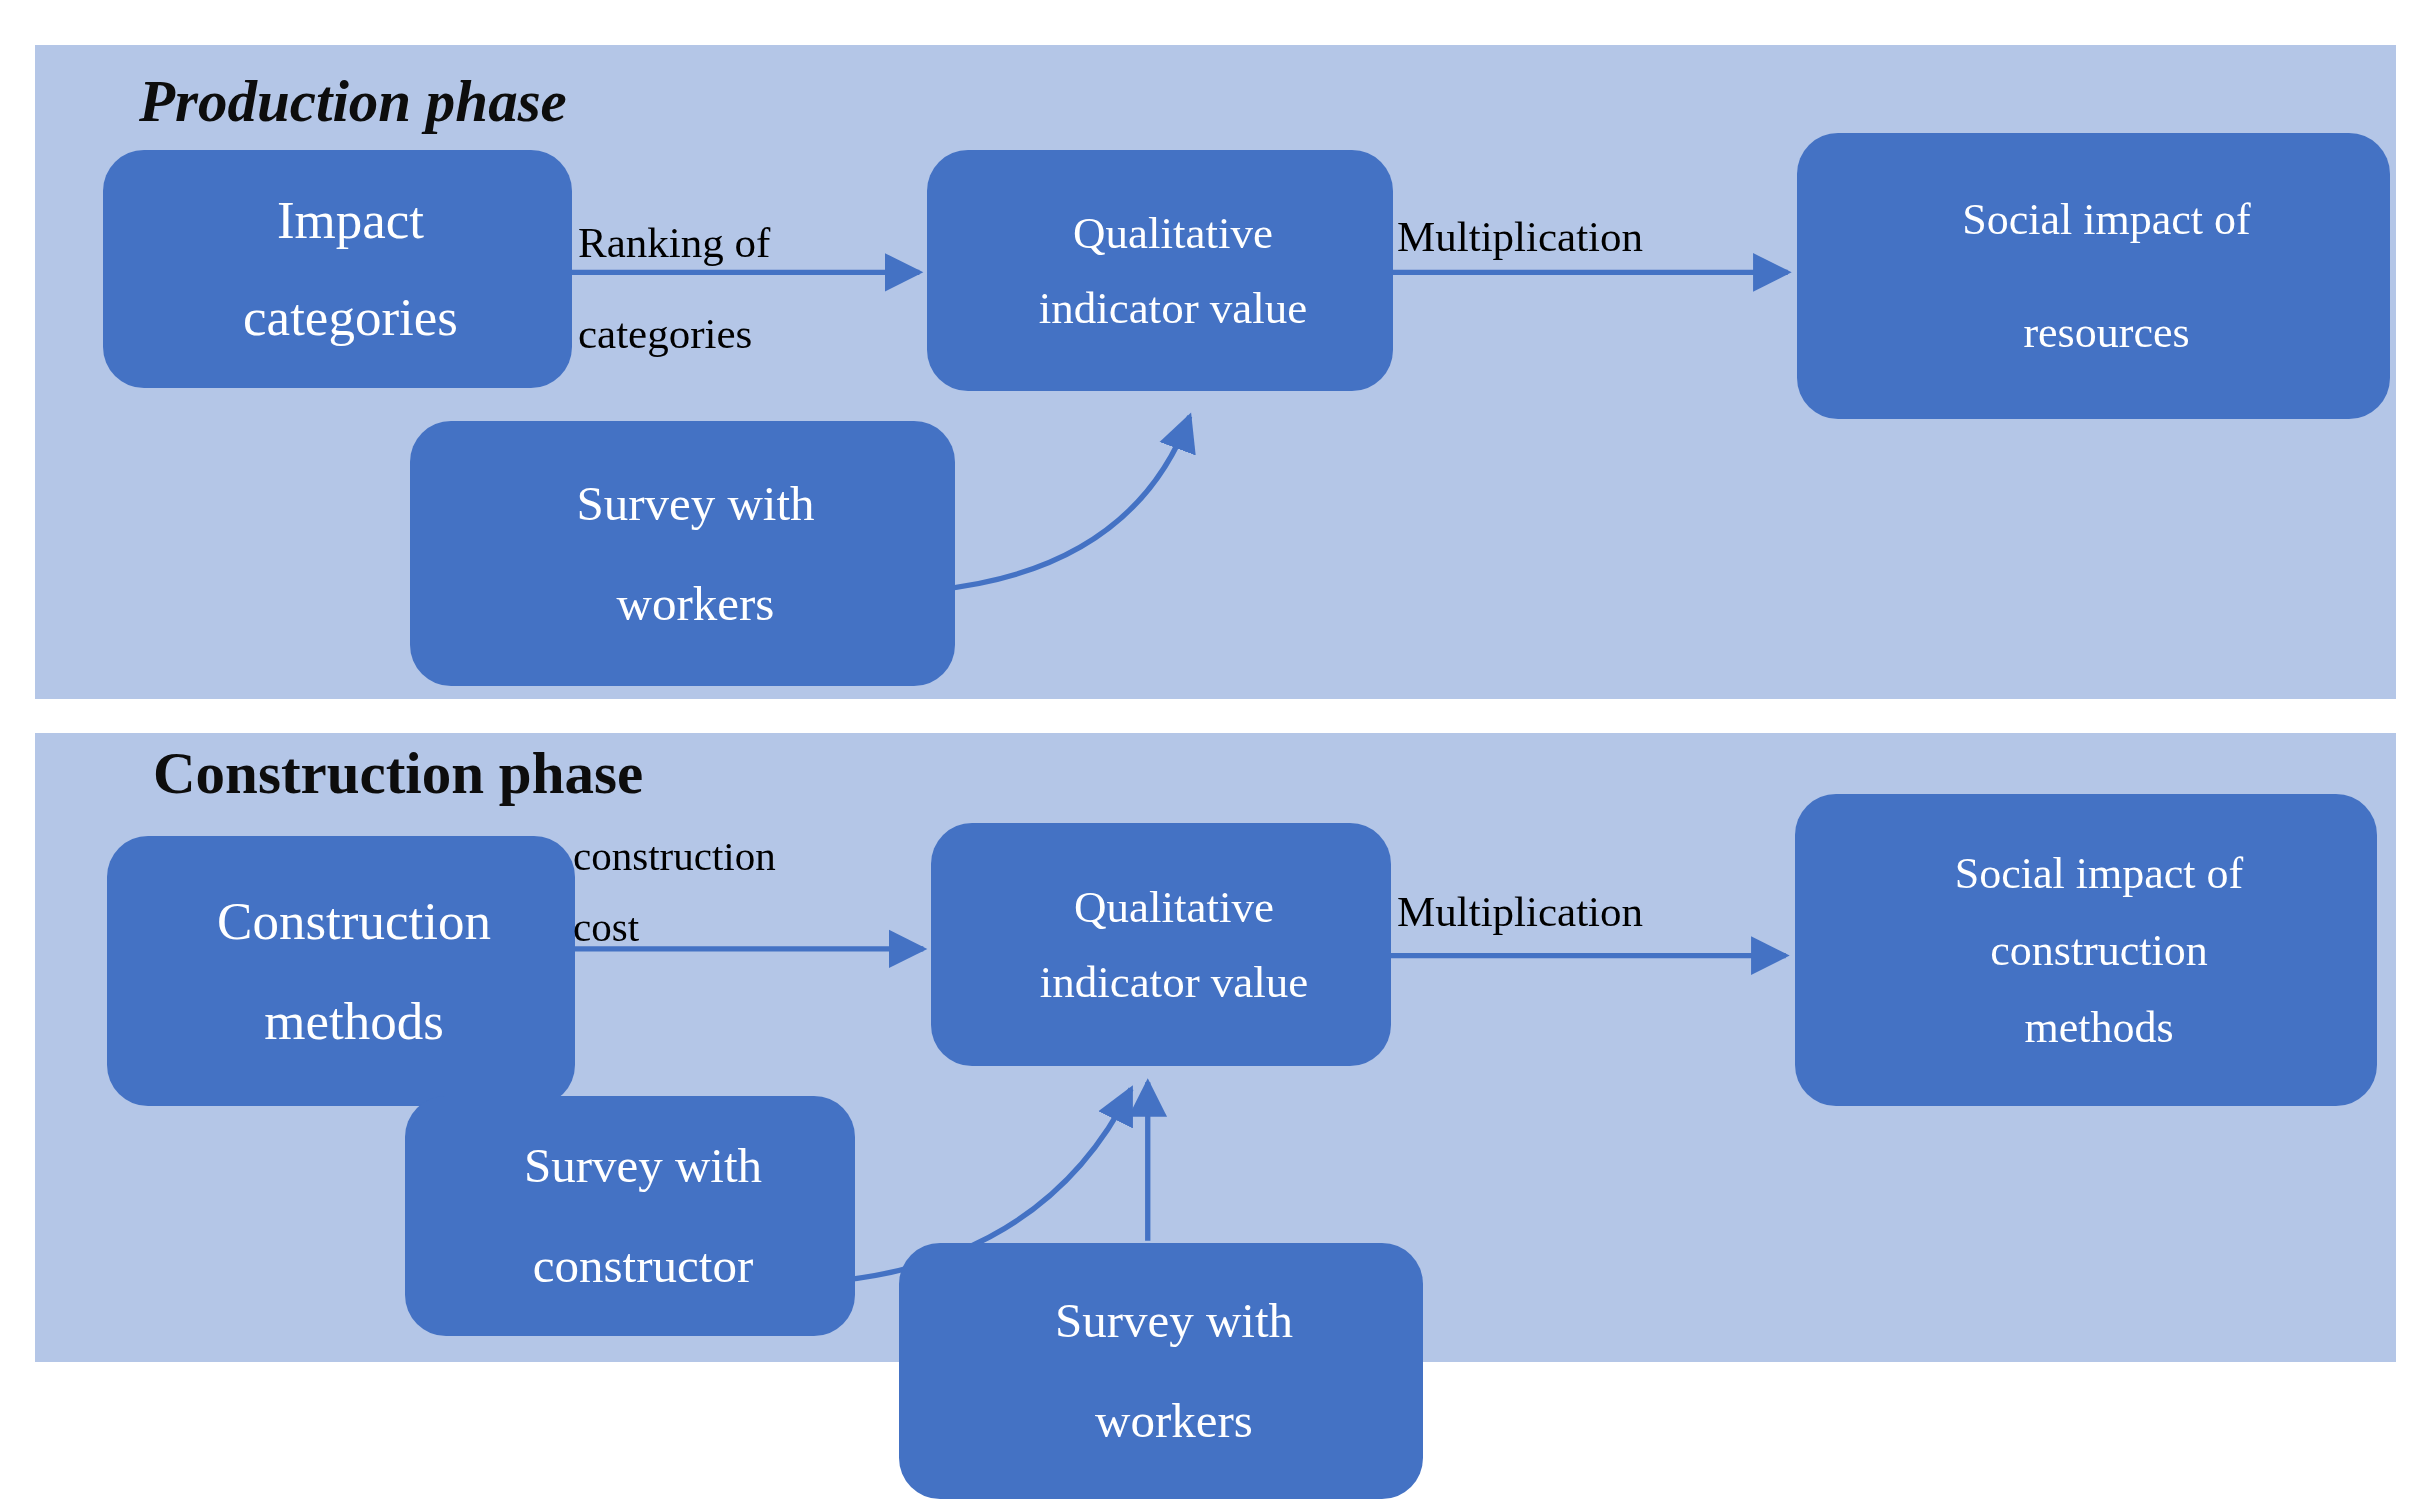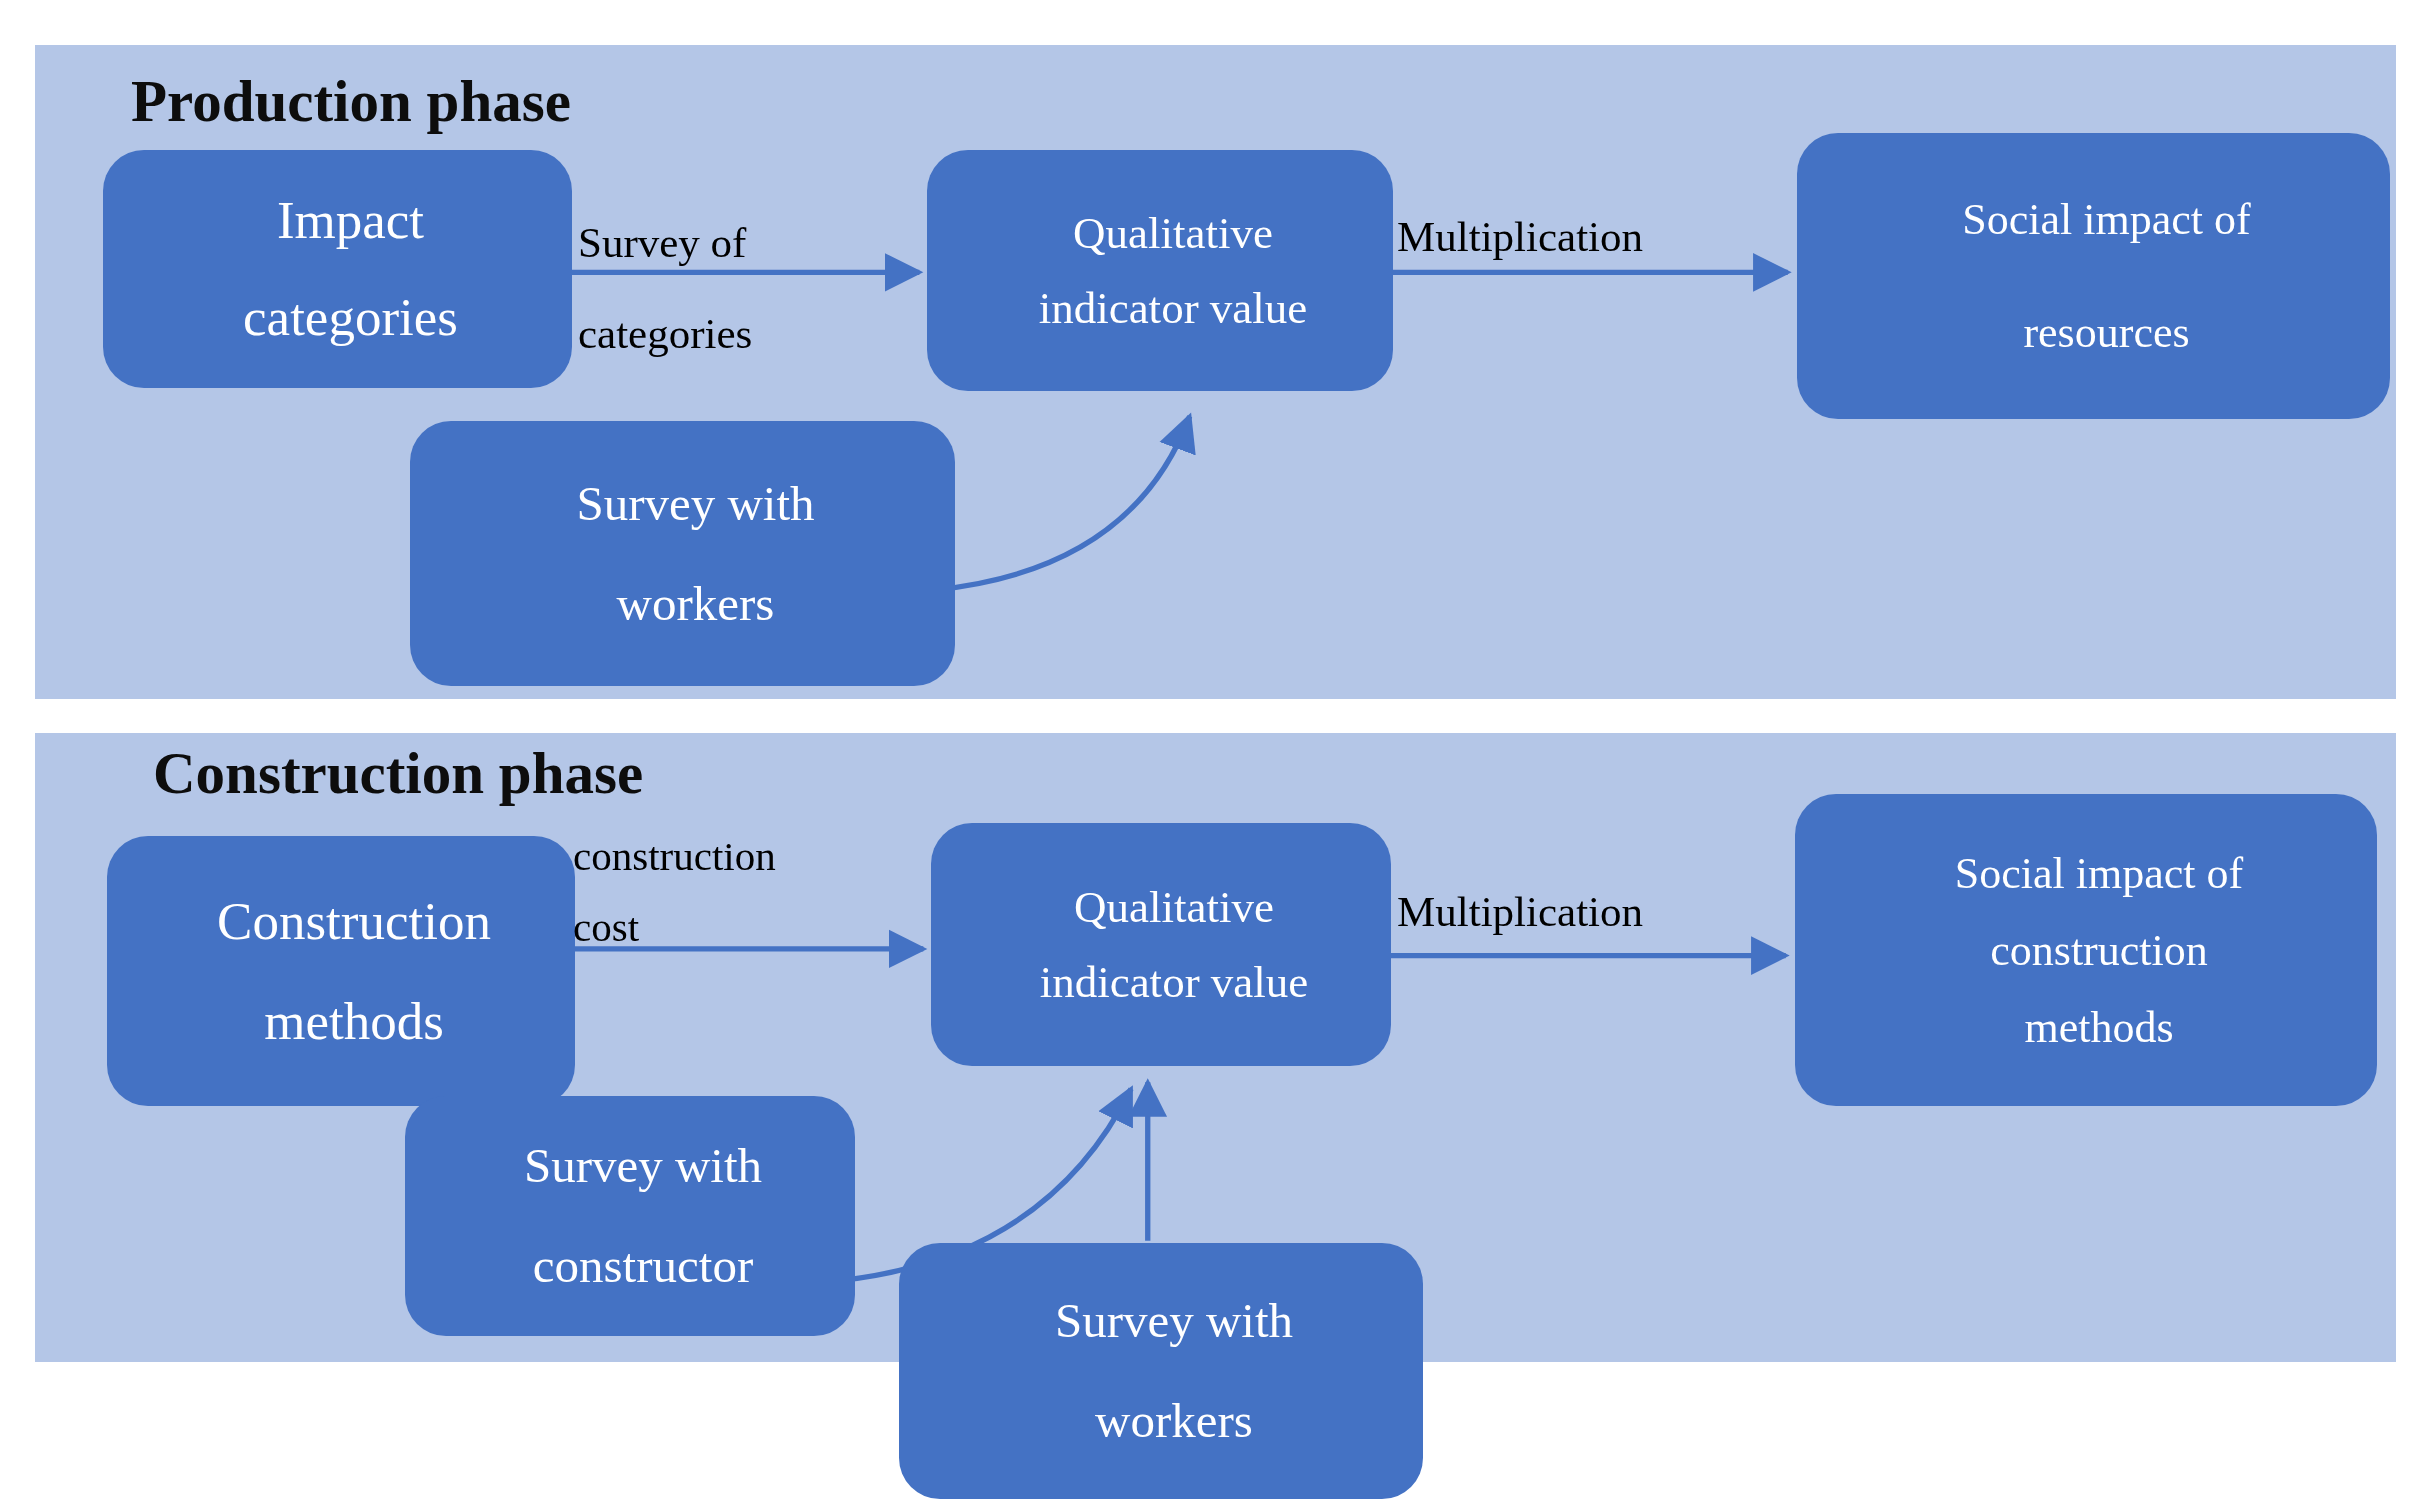--- a/index.html
+++ b/index.html
@@ -5,21 +5,21 @@
   html,body{margin:0;padding:0;background:#ffffff;}
   .canvas{
     position:relative;width:2426px;height:1509px;background:#ffffff;
     font-family:"Liberation Serif","DejaVu Serif",serif;overflow:hidden;
   }
   .panel{position:absolute;background:#b4c6e7;}
   #panel-production{left:35px;top:45px;width:2361px;height:654px;}
   #panel-construction{left:35px;top:733px;width:2361px;height:629px;}
 
   .title{position:absolute;font-weight:700;font-size:59px;color:#0d0d0d;white-space:nowrap;}
-  #title-production{left:131px;top:67px;}
+  #title-production{left:139px;top:67px;font-style:italic;}
   #title-construction{left:153px;top:739px;}
 
   .box{
     position:absolute;background:#4472c4;border-radius:41px;color:#ffffff;
     display:flex;flex-direction:column;justify-content:center;align-items:center;
     text-align:center;
     padding-left:26px;
   }
   .box div{white-space:nowrap;}
   #box-impact      {left:103px; top:150px; width:443px; height:238px; font-size:53px; line-height:97px;}
@@ -79,21 +79,21 @@
   <div class="box" id="box-social1">
     <div>Social impact of</div>
     <div>resources</div>
   </div>
   <div class="box" id="box-producer">
     <div>Survey with</div>
     <div>workers</div>
   </div>
 
   <div class="lbl" id="lbl-ranking">
-    <div>Survey of</div>
+    <div>Ranking of</div>
     <div>categories</div>
   </div>
   <div class="lbl" id="lbl-mult1">Multiplication</div>
 
   <div class="box" id="box-methods">
     <div>Construction</div>
     <div>methods</div>
   </div>
   <div class="box" id="box-qual2">
     <div>Qualitative</div>

